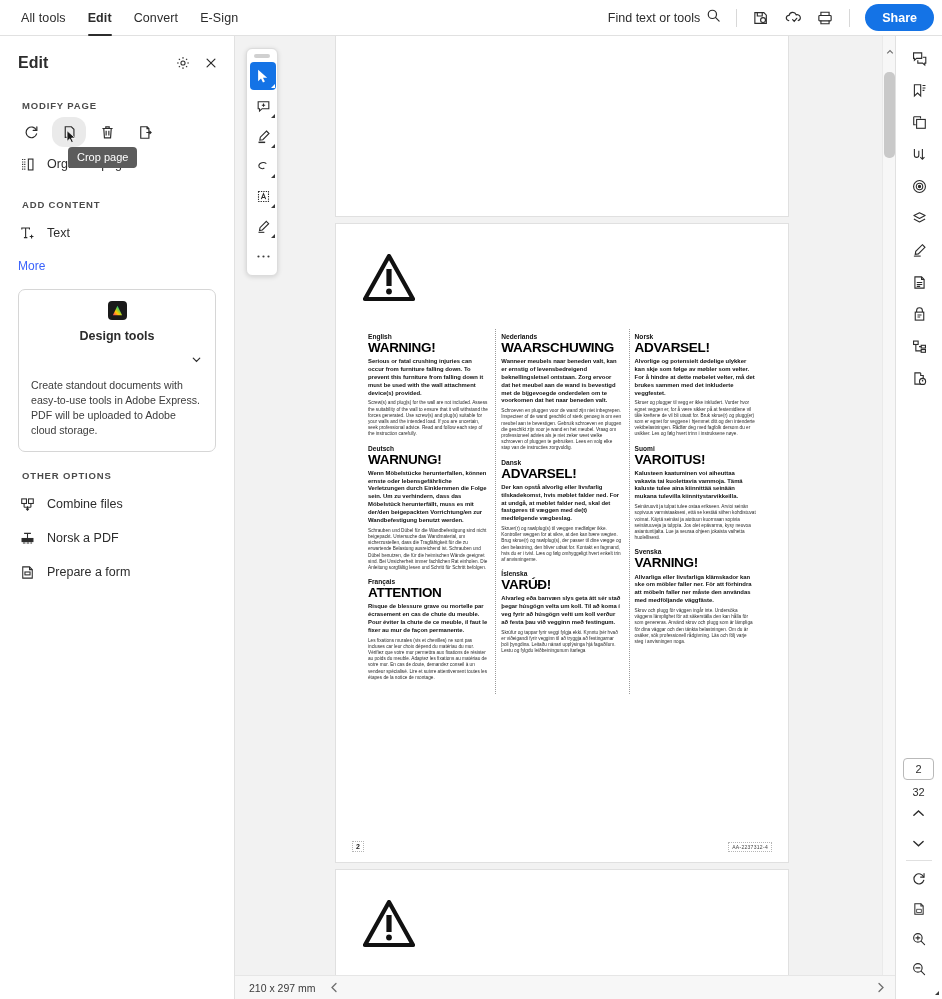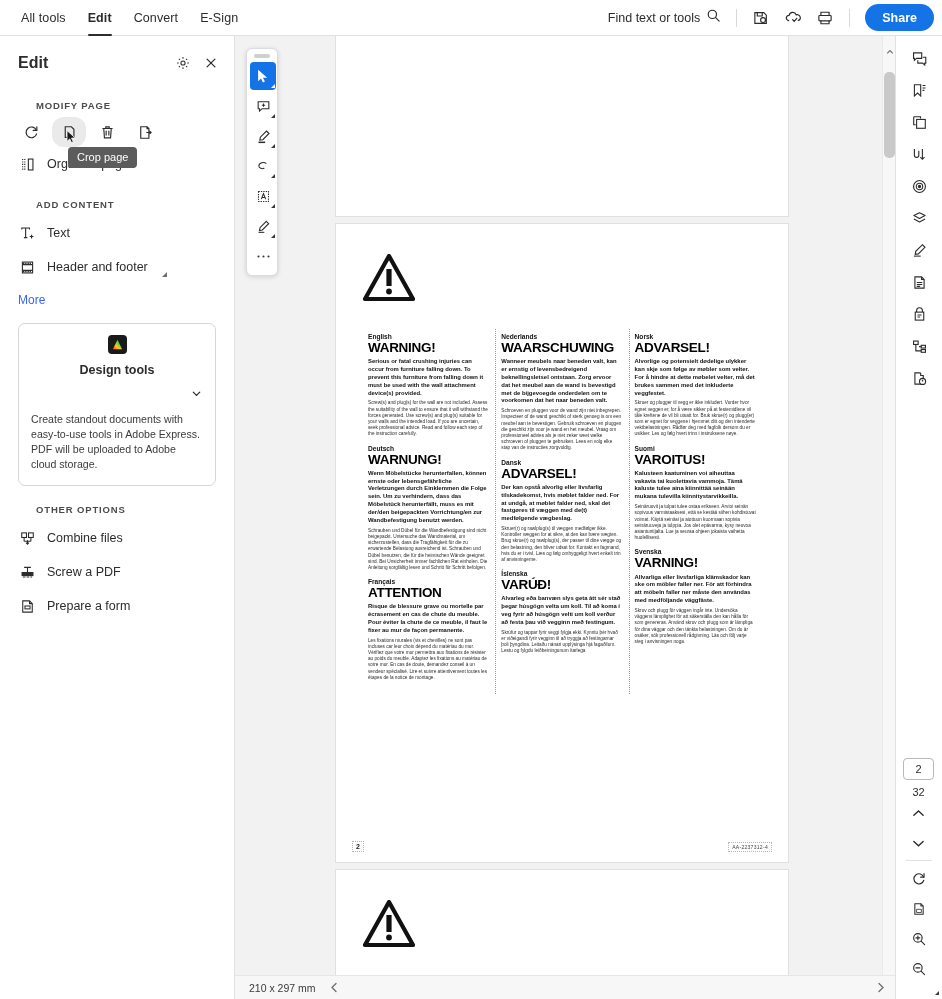--- a/index.html
+++ b/index.html
@@ -54,21 +54,21 @@
   }
   .lp-title { font-size: 16px; font-weight: 700; color: #2c2c2c; }
   .lp-head-actions { margin-left: auto; display: flex; align-items: center; gap: 2px; }
   .lp-ic {
     width: 26px; height: 26px; display: flex; align-items: center;
     justify-content: center; cursor: pointer; border-radius: 4px;
   }
 
   .sect-label {
     font-size: 9.5px; font-weight: 700; letter-spacing: .85px;
-    color: #4b4b4b; padding: 0 36px; margin-top: 18px; margin-bottom: 6px;
+    color: #4b4b4b; padding: 0 22px; margin-top: 18px; margin-bottom: 6px;
   }
   .modify-row { display: flex; align-items: center; padding: 0 10px 0 14px; gap: 4px; }
   .mrow-btn {
     width: 34px; height: 30px; display: flex; align-items: center;
     justify-content: center; border-radius: 12px; cursor: pointer; position: relative;
   }
   .mrow-btn.sel { background: #eaeaea; }
   .tooltip {
     position: absolute; top: 30px; left: 16px; background: #5c5c5c; color: #fff;
     font-size: 11px; padding: 4px 9px 5px; border-radius: 4px; white-space: nowrap;
@@ -326,31 +326,20 @@
 
     <div class="sect-label">ADD CONTENT</div>
     <div class="menu-item">
       <span class="mi-ic">
         <svg width="17" height="17" viewBox="0 0 20 20" fill="none" stroke="#2c2c2c" stroke-width="1.3">
           <path d="M3.3 5.2V3.6h9v1.6M7.8 3.6v11.2M5.8 14.8h4"></path>
           <path d="M14.8 11.4v4.4M12.6 13.6h4.4"></path>
         </svg>
       </span>
       <span>Text</span>
-    </div>
-    <div class="menu-item">
-      <span class="mi-ic">
-        <svg width="17" height="17" viewBox="0 0 20 20" fill="none" stroke="#2c2c2c" stroke-width="1.3">
-          <rect x="4" y="3.6" width="12" height="12.8"></rect>
-          <path d="M4 6.6h12M4 13.4h12"></path>
-          <path d="M5.4 4.4v1.4M7.4 4.4v1.4M9.4 4.4v1.4M11.4 4.4v1.4M13.4 4.4v1.4M5.4 14.2v1.4M7.4 14.2v1.4M9.4 14.2v1.4M11.4 14.2v1.4M13.4 14.2v1.4"></path>
-        </svg>
-      </span>
-      <span>Header and footer</span>
-      <span class="corner-tri"></span>
     </div>
     <div class="more-link">More</div>
 
     <div class="design-card">
       <div class="dc-head">
         <span class="dc-logo">
           <svg width="13" height="13" viewBox="0 0 14 14">
             <defs>
                 <linearGradient id="exg" x1="0" y1="1" x2="1" y2="0">
               <stop offset="0%" stop-color="#ff3366"></stop>
@@ -385,21 +374,21 @@
       <span>Combine files</span>
     </div>
     <div class="menu-item">
       <span class="mi-ic">
         <svg width="17" height="17" viewBox="0 0 20 20" fill="none" stroke="#2c2c2c" stroke-width="1.25">
           <path d="M6 4h8M10 4v5.6"></path>
             <rect x="3.6" y="10" width="12.8" height="3.6" fill="#2c2c2c"></rect>
           <path d="M4.6 15.4h3M9 15.4h3M13.4 15.4h2"></path>
         </svg>
       </span>
-      <span>Screw a PDF</span>
+      <span>Norsk a PDF</span>
     </div>
     <div class="menu-item">
       <span class="mi-ic">
         <svg width="17" height="17" viewBox="0 0 20 20" fill="none" stroke="#2c2c2c" stroke-width="1.25">
           <path d="M12.4 3.4H4.4v13.2h11.2V6.6z"></path>
             <path d="M12.4 3.4v3.2h3.2"></path>
           <rect x="7" y="9.4" width="6" height="3.4"></rect>
         </svg>
       </span>
       <span>Prepare a form</span>

